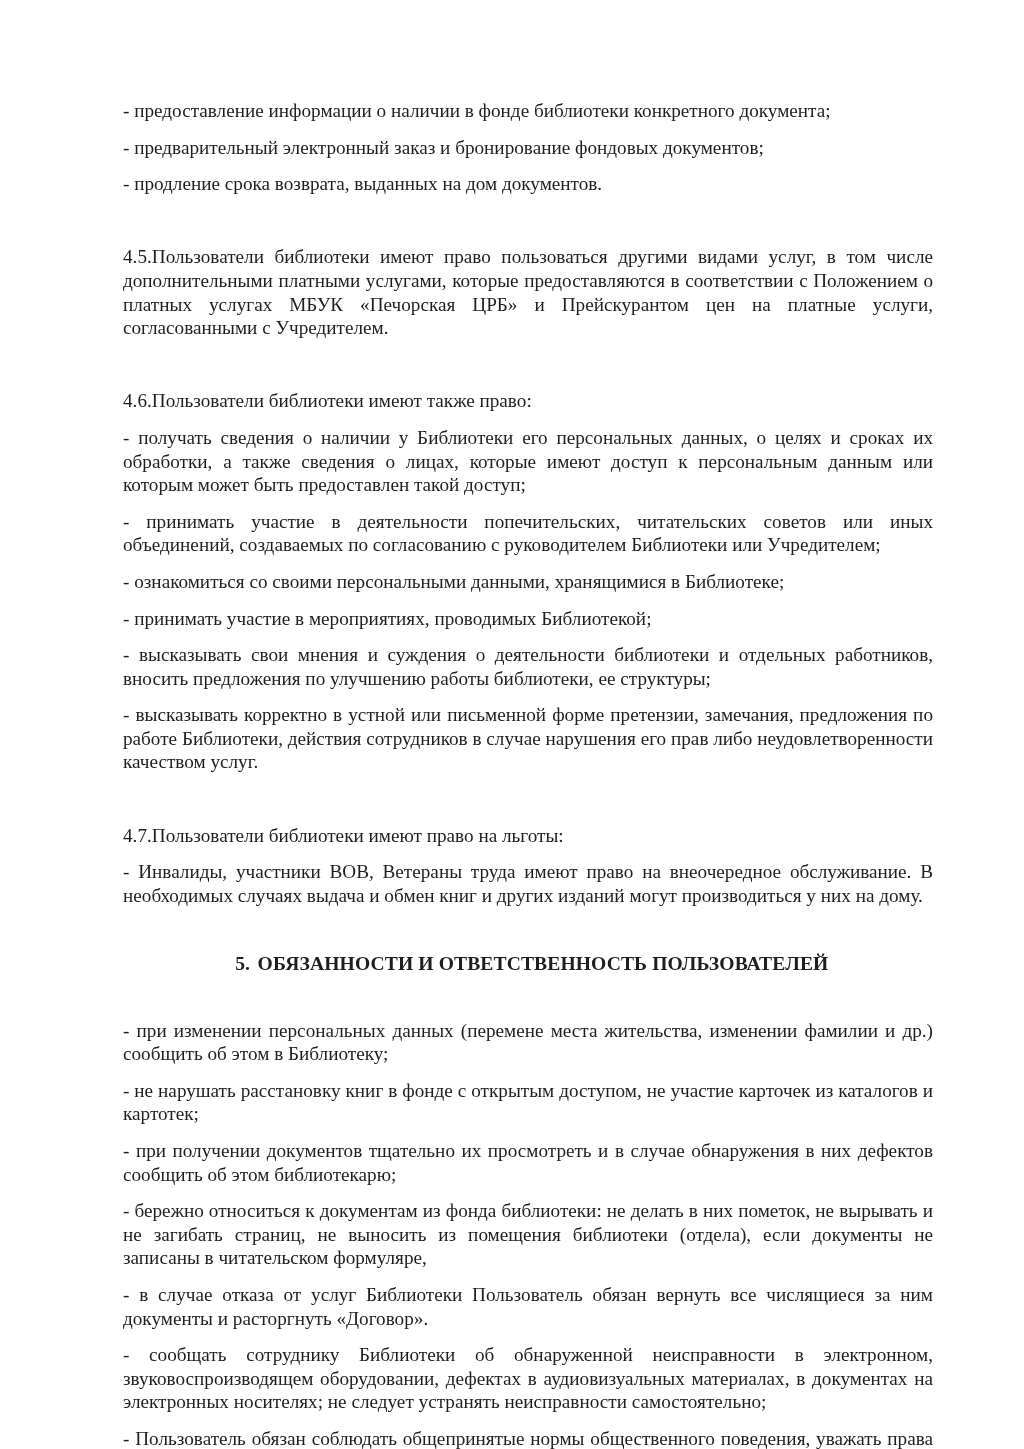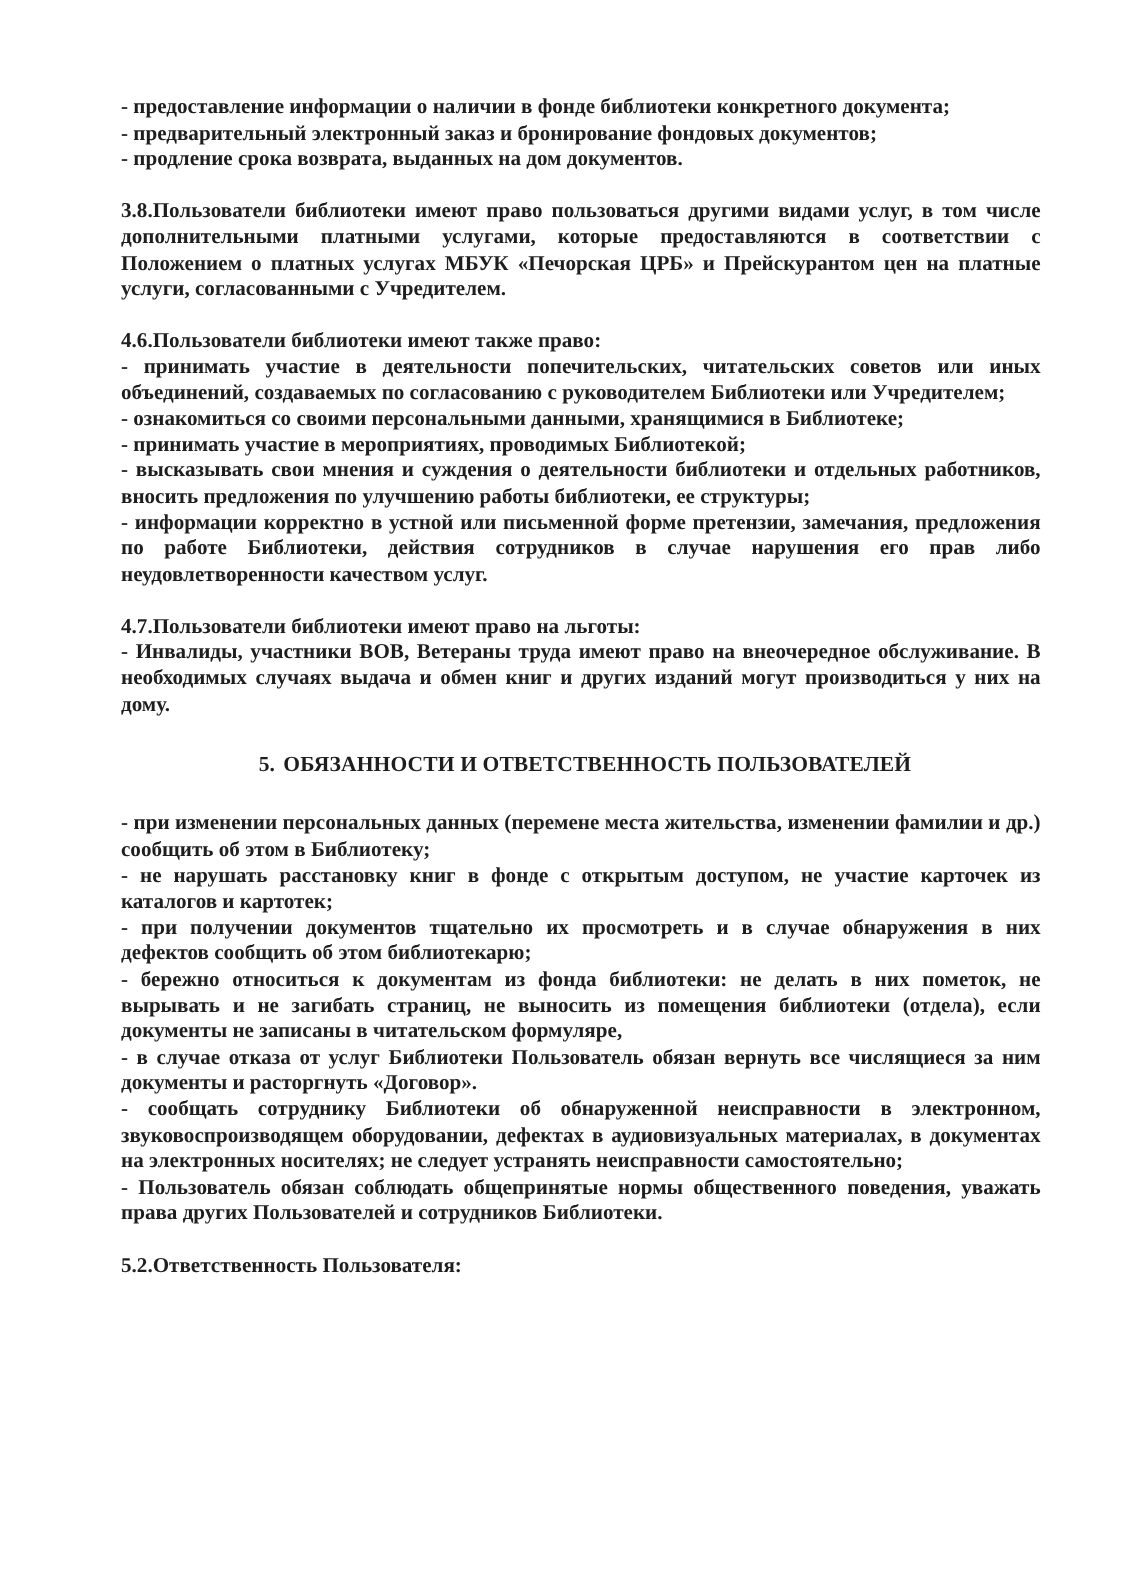--- a/index.html
+++ b/index.html
@@ -7,21 +7,21 @@
   .page {
     position: absolute;
     left: 110px;
     top: 86px;
     width: 836px;
     font-family: "Liberation Serif", "DejaVu Serif", serif;
     font-size: 19.2px;
     line-height: 23.6px;
     color: #1e1e1e;
   }
-  .p { margin: 0; text-align: justify; font-weight: bold; }
+  .p { margin: 13px; text-align: justify; }
   .p.left { text-align: left; }
   .gap { height: 23.6px; }
   .heading {
     margin: 4px;
     font-size: 19.6px;
     line-height: 24px;
     letter-spacing: 0.1px;
     padding-top: 4px;
     padding-bottom: 2px;
     text-align: center;
@@ -32,30 +32,31 @@
 <body>
 
 <div class="page">
 
   <p class="p left">- предоставление информации о наличии в фонде библиотеки конкретного документа;</p>
   <p class="p left">- предварительный электронный заказ и бронирование фондовых документов;</p>
   <p class="p left">- продление срока возврата, выданных на дом документов.</p>
 
   <div class="gap"></div>
 
-  <p class="p">3.8.Пользователи библиотеки имеют право пользоваться другими видами услуг, в том числе дополнительными платными услугами, которые предоставляются в соответствии с Положением о платных услугах МБУК «Печорская ЦРБ» и Прейскурантом цен на платные услуги, согласованными с Учредителем.</p>
+  <p class="p">4.5.Пользователи библиотеки имеют право пользоваться другими видами услуг, в том числе дополнительными платными услугами, которые предоставляются в соответствии с Положением о платных услугах МБУК «Печорская ЦРБ» и Прейскурантом цен на платные услуги, согласованными с Учредителем.</p>
 
   <div class="gap"></div>
 
   <p class="p left">4.6.Пользователи библиотеки имеют также право:</p>
+  <p class="p">- получать сведения о наличии у Библиотеки его персональных данных, о целях и сроках их обработки, а также сведения о лицах, которые имеют доступ к персональным данным или которым может быть предоставлен такой доступ;</p>
   <p class="p">- принимать участие в деятельности попечительских, читательских советов или иных объединений, создаваемых по согласованию с руководителем Библиотеки или Учредителем;</p>
   <p class="p">- ознакомиться со своими персональными данными, хранящимися в Библиотеке;</p>
   <p class="p">- принимать участие в мероприятиях, проводимых Библиотекой;</p>
   <p class="p">- высказывать свои мнения и суждения о деятельности библиотеки и отдельных работников, вносить предложения по улучшению работы библиотеки, ее структуры;</p>
-  <p class="p">- информации корректно в устной или письменной форме претензии, замечания, предложения по работе Библиотеки, действия сотрудников в случае нарушения его прав либо неудовлетворенности качеством услуг.</p>
+  <p class="p">- высказывать корректно в устной или письменной форме претензии, замечания, предложения по работе Библиотеки, действия сотрудников в случае нарушения его прав либо неудовлетворенности качеством услуг.</p>
 
   <div class="gap"></div>
 
   <p class="p left">4.7.Пользователи библиотеки имеют право на льготы:</p>
   <p class="p">- Инвалиды, участники ВОВ, Ветераны труда имеют право на внеочередное обслуживание. В необходимых случаях выдача и обмен книг и других изданий могут производиться у них на дому.</p>
 
   <div class="gap"></div>
 
   <h2 class="heading">
     <span class="num">5.</span><span>ОБЯЗАННОСТИ И ОТВЕТСТВЕННОСТЬ ПОЛЬЗОВАТЕЛЕЙ</span>

